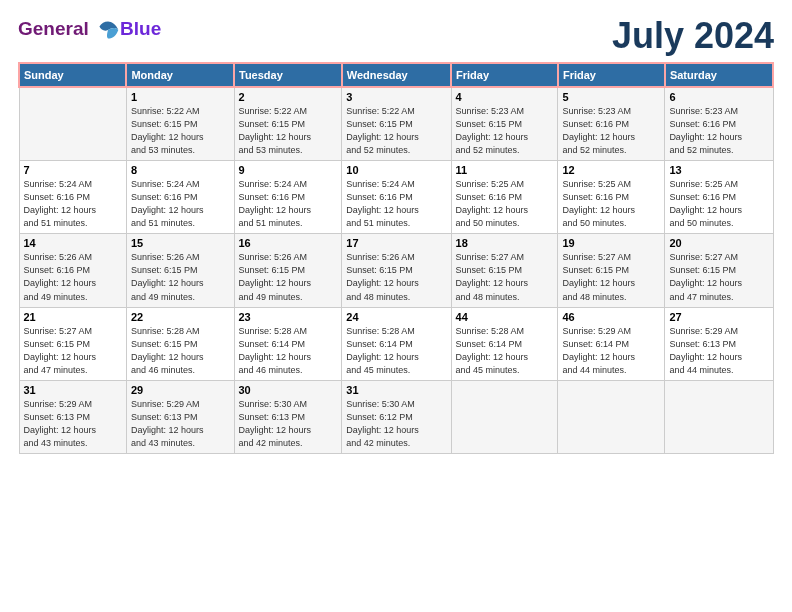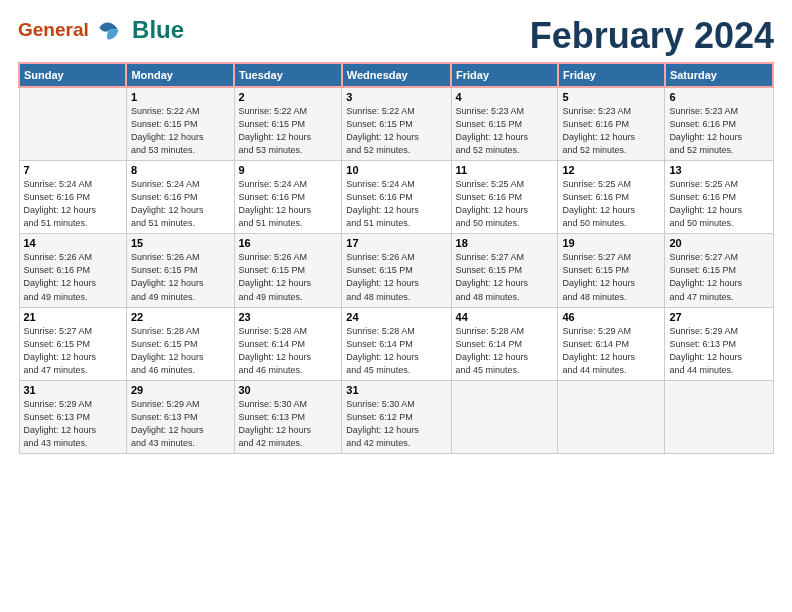--- a/index.html
+++ b/index.html
@@ -88,33 +88,33 @@
     }
   </style>
 </head>
 <body>
 
 <div class="page">
   <div class="header">
     <div class="logo">
       <div>
         <div style="display:flex;align-items:center;">
-          <div style="font-size:19px;font-weight:bold;color:#c2410c;line-height:1.1;">
+          <div style="font-size:19px;font-weight:bold;color:#701a75;line-height:1.1;">
             <span>General</span>
             <svg class="logo-icon" viewBox="0 0 28 28" style="display:inline-block;vertical-align:middle;margin-left:2px;">
               <path d="M14 4 C18 4 24 8 26 14 C22 10 18 12 14 14 C10 16 6 14 4 10 C6 6 10 4 14 4Z" fill="#2e6da4"></path>
               <path d="M26 14 C24 20 20 24 14 24 C12 22 13 18 14 14 C18 12 22 10 26 14Z" fill="#4a9fd4"></path>
             </svg>
           </div>
-          <div style="font-size:24px;font-weight:bold;color:#0f766e;margin-top:-2px;margin-left:12px;">Blue</div>
+          <div style="font-size:19px;font-weight:bold;color:#6d28d9;margin-top:-2px;margin-left:0px;">Blue</div>
         </div>
       </div>
     </div>
     <div class="title-block">
-      <div class="main-title">February 2024</div>
+      <div class="main-title">July 2024</div>
     </div>
   </div>
 
   <table class="calendar">
     <thead>
       <tr>
         <th>Sunday</th>
         <th>Monday</th>
         <th>Tuesday</th>
         <th>Wednesday</th>

